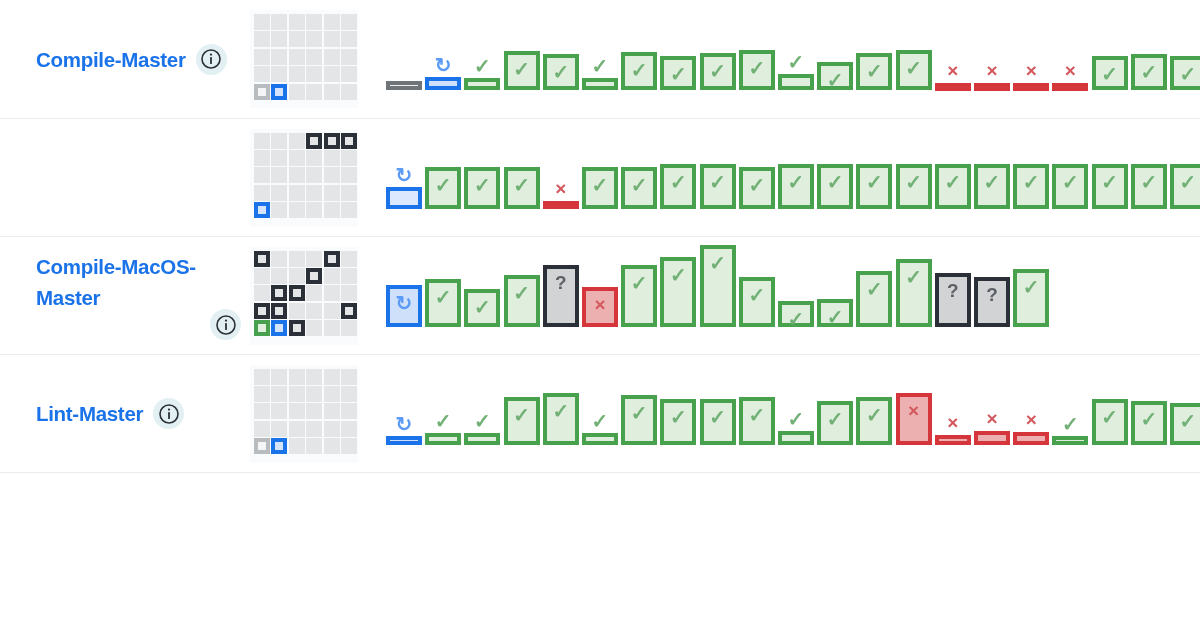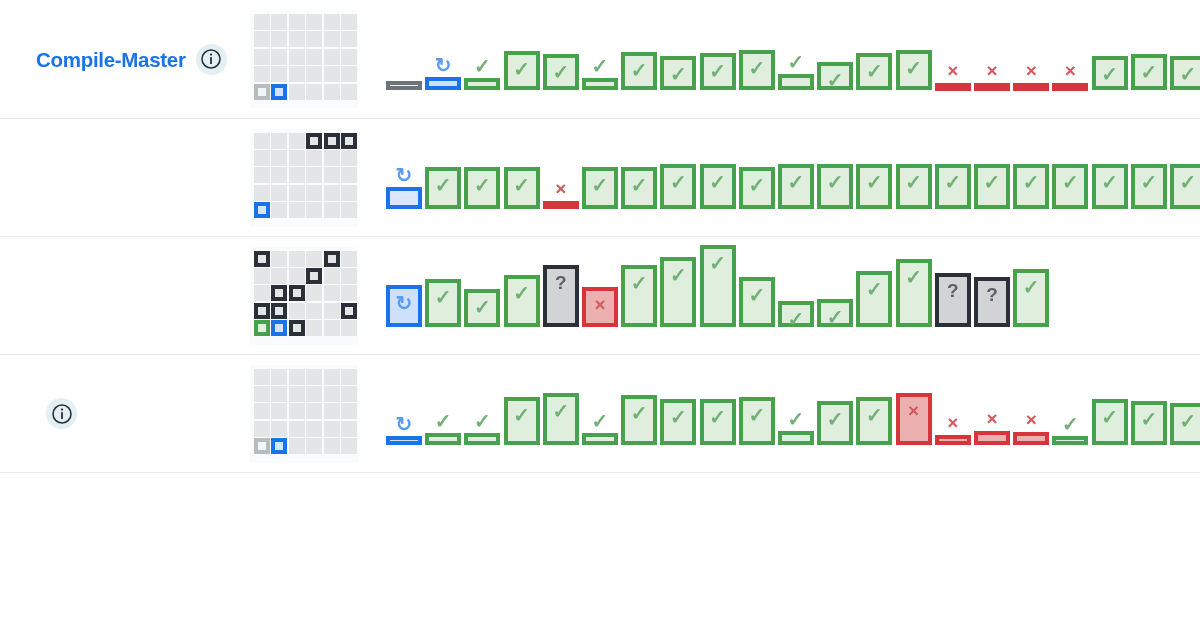--- a/index.html
+++ b/index.html
@@ -453,20 +453,32 @@
               <span class="glyph gl-check">✓</span>
             </div>
             <div class="bar st-success tall" style="left: 784px; width: 36px; height: 45px; bottom: 27px;">
               <div class="fill"></div>
               <span class="glyph gl-check">✓</span>
             </div>
           </div>
         </div>
       </div>
       <div class="row" style="height: 118px;">
+        <div class="name-cell">
+          <div class="name-wrap name-two-line">
+            <a class="job-name">Compile-MacOS-Master</a>
+            <span class="info-btn">
+              <svg width="22" height="22" viewBox="0 0 22 22" aria-hidden="true">
+                <circle cx="11" cy="11" r="9" fill="none" stroke="#2b3038" stroke-width="1.6"></circle>
+                <circle cx="11" cy="6.6" r="1.15" fill="#2b3038"></circle>
+                <rect x="10.1" y="9.1" width="1.8" height="7" rx="0.6" fill="#2b3038"></rect>
+              </svg>
+            </span>
+          </div>
+        </div>
         <div class="workers-cell">
           <div class="wgrid">
             <div class="wcell busy" style="left: 2px; top: 2px;">
               <i></i>
             </div>
             <div class="wcell idle" style="left: 19.4px; top: 2px;"></div>
             <div class="wcell idle" style="left: 36.8px; top: 2px;"></div>
             <div class="wcell idle" style="left: 54.2px; top: 2px;"></div>
             <div class="wcell busy" style="left: 71.6px; top: 2px;">
               <i></i>
@@ -585,20 +597,21 @@
             <div class="bar st-success tall" style="left: 627.2px; width: 36px; height: 58px; bottom: 27px;">
               <div class="fill"></div>
               <span class="glyph gl-check">✓</span>
             </div>
           </div>
         </div>
       </div>
       <div class="row" style="height: 118px;">
         <div class="name-cell">
           <div class="name-wrap name-one-line">
+            <a class="job-name">Lint-Master</a>
             <span class="info-btn">
               <svg width="22" height="22" viewBox="0 0 22 22" aria-hidden="true">
                 <circle cx="11" cy="11" r="9" fill="none" stroke="#2b3038" stroke-width="1.6"></circle>
                 <circle cx="11" cy="6.6" r="1.15" fill="#2b3038"></circle>
                 <rect x="10.1" y="9.1" width="1.8" height="7" rx="0.6" fill="#2b3038"></rect>
               </svg>
             </span>
           </div>
         </div>
         <div class="workers-cell">

